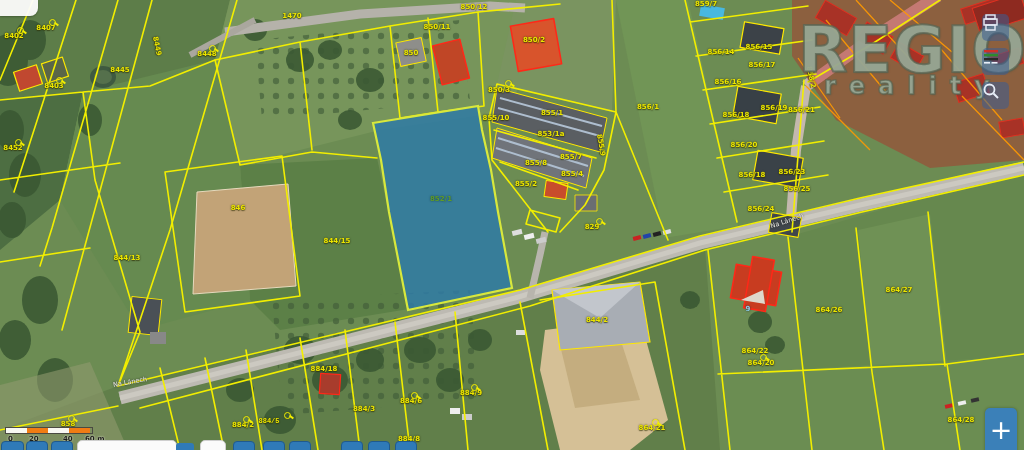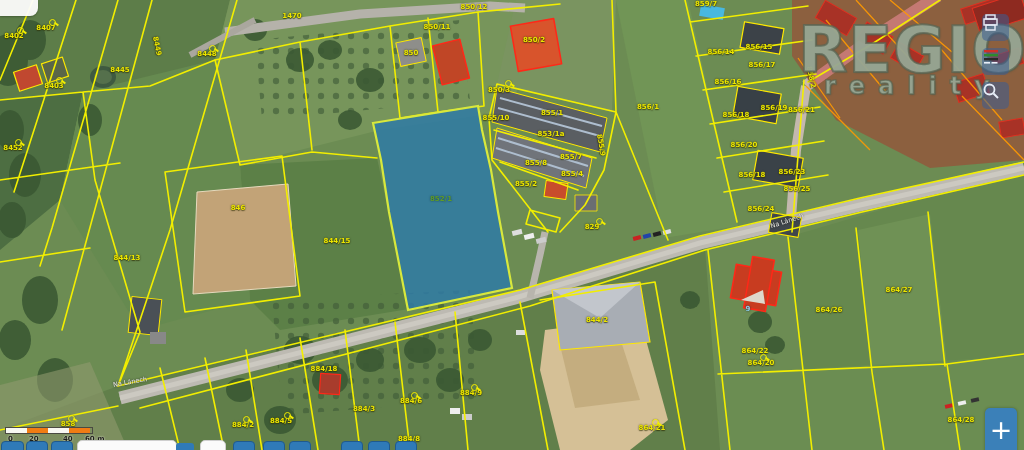--- a/index.html
+++ b/index.html
@@ -262,21 +262,21 @@
       <span class="plabel blue" style="left: 748px; top: 309px;">9</span>
       <span class="plabel" style="left: 761px; top: 363px;">864/20</span>
       <span class="plabel" style="left: 829px; top: 310px;">864/26</span>
       <span class="plabel" style="left: 899px; top: 290px;">864/27</span>
       <span class="plabel" style="left: 961px; top: 420px;">864/28</span>
       <span class="plabel" style="left: 652px; top: 428px;">864/21</span>
       <span class="plabel" style="left: 324px; top: 369px;">884/18</span>
       <span class="plabel" style="left: 243px; top: 425px;">884/2</span>
       <span class="plabel" style="left: 68px; top: 424px;">858</span>
       <span class="plabel" style="left: 210px; top: 437px; margin-top: 48px;">856</span>
-      <span class="plabel" style="left: 281px; top: 421px;">884/5</span>
+      <span class="plabel" style="left: 269px; top: 421px; font-family: Liberation Mono, monospace;">884/5</span>
       <span class="plabel" style="left: 364px; top: 409px;">884/3</span>
       <span class="plabel" style="left: 411px; top: 401px;">884/6</span>
       <span class="plabel" style="left: 471px; top: 393px;">884/9</span>
       <span class="plabel" style="left: 409px; top: 439px;">884/8</span>
       <span class="plabel" style="left: 597px; top: 320px;">844/2</span>
       <span class="plabel street" style="left: 130px; top: 382px; transform: translate(-50%, -50%) rotate(-10deg);">Na Lánech</span>
       <span class="plabel street" style="left: 787px; top: 221px; transform: translate(-50%, -50%) rotate(-18deg);">Na Lánech</span>
     </div>
   <div id="markers">
       <div class="mk" style="left: 17px; top: 27px;"></div>

